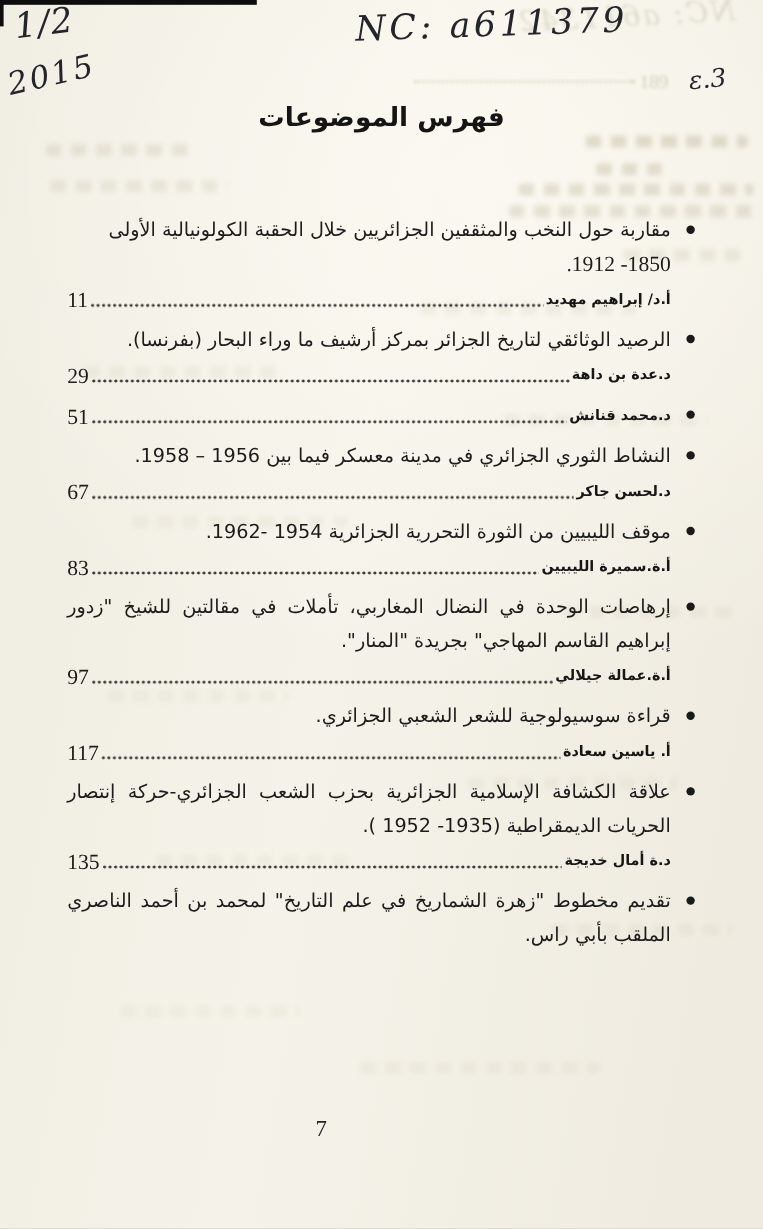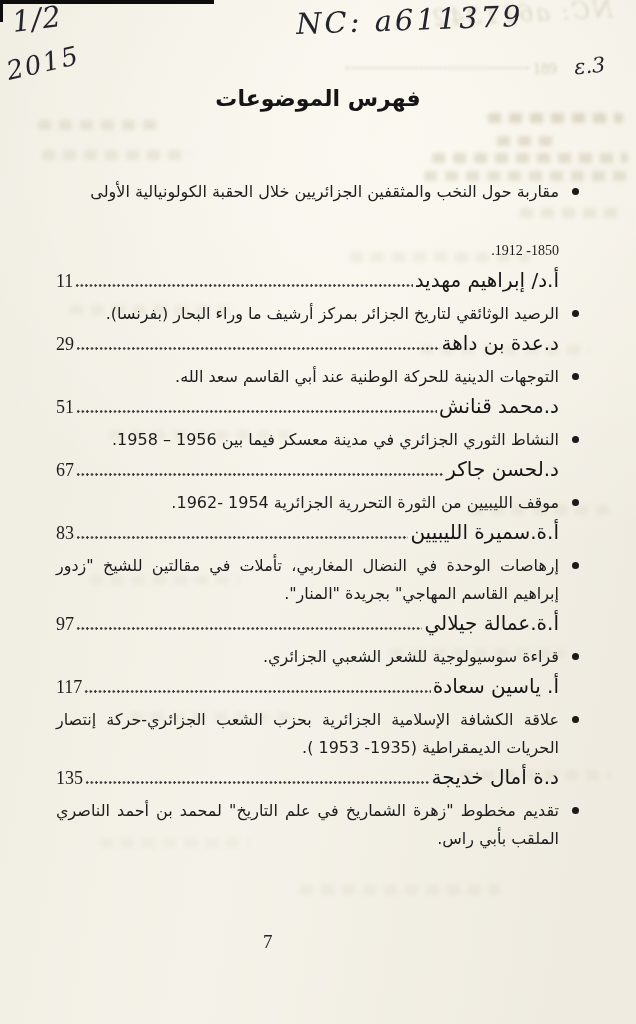--- a/index.html
+++ b/index.html
@@ -32,23 +32,23 @@
   .gbar{position:absolute;height:10px;border-radius:3px;filter:blur(2.2px);
         background:repeating-linear-gradient(90deg,#c6bea4 0 13px,transparent 13px 21px);}
 
   
   .doc-title{position:absolute;top:86px;left:0;right:0;margin:0;text-align:center;
              font-size:22px;font-weight:bold;color:#151515;}
   .toc{position:absolute;top:178px;right:56px;width:524px;}
   .entry{position:relative;padding-right:21px;margin-bottom:5px;}
   .bullet{position:absolute;right:1px;top:10px;width:7px;height:7px;border-radius:50%;background:#1a1a1a;}
   .etitle{font-size:16px;line-height:28px;text-align:justify;color:#1c1c1c;}
-  .edate{font-size:14px;line-height:28px;font-family:"Liberation Serif", serif;color:#1c1c1c;margin-top:31px;}
+  .edate{font-size:18px;line-height:28px;font-family:"Liberation Serif", serif;color:#1c1c1c;}
   .aline{display:flex;align-items:flex-end;line-height:29px;margin-top:1px;}
-  .author{font-weight:normal;font-size:20px;white-space:nowrap;color:#161616;}
+  .author{font-weight:bold;font-size:12px;white-space:nowrap;color:#161616;}
   .dots{flex:1;align-self:flex-end;height:5px;margin:0 2px 7px 2px;
         background:radial-gradient(circle at 2.2px 2.5px,#3b3b3b 1.05px,transparent 1.45px) repeat-x;
         background-size:4.6px 5px;}
   .pg{font-family:"Liberation Serif", serif;font-size:18px;white-space:nowrap;color:#1c1c1c;
       transform:translateY(1px);}
   .pagenum{position:absolute;top:931px;left:263px;font-family:"Liberation Serif", serif;
            font-size:19px;color:#242424;}
 </style>
 </head>
 <body>
@@ -108,21 +108,20 @@
 
         <div class="aline">
           <span class="author">د.عدة بن داهة</span>
           <span class="dots"></span>
           <span class="pg">29</span>
         </div>
       </div>
 
       <div class="entry">
         <span class="bullet"></span>
-        <div class="etitle">التوجهات الدينية للحركة الوطنية عند أبي القاسم سعد الله.</div>
 
         <div class="aline">
           <span class="author">د.محمد قنانش</span>
           <span class="dots"></span>
           <span class="pg">51</span>
         </div>
       </div>
 
       <div class="entry">
         <span class="bullet"></span>
@@ -163,21 +162,21 @@
 
         <div class="aline">
           <span class="author">أ. ياسين سعادة</span>
           <span class="dots"></span>
           <span class="pg">117</span>
         </div>
       </div>
 
       <div class="entry">
         <span class="bullet"></span>
-        <div class="etitle">علاقة الكشافة الإسلامية الجزائرية بحزب الشعب الجزائري-حركة إنتصار الحريات الديمقراطية (1935- 1953 ).</div>
+        <div class="etitle">علاقة الكشافة الإسلامية الجزائرية بحزب الشعب الجزائري-حركة إنتصار الحريات الديمقراطية (1935- 1952 ).</div>
 
         <div class="aline">
           <span class="author">د.ة أمال خديجة</span>
           <span class="dots"></span>
           <span class="pg">135</span>
         </div>
       </div>
 
 
       <div class="entry">

